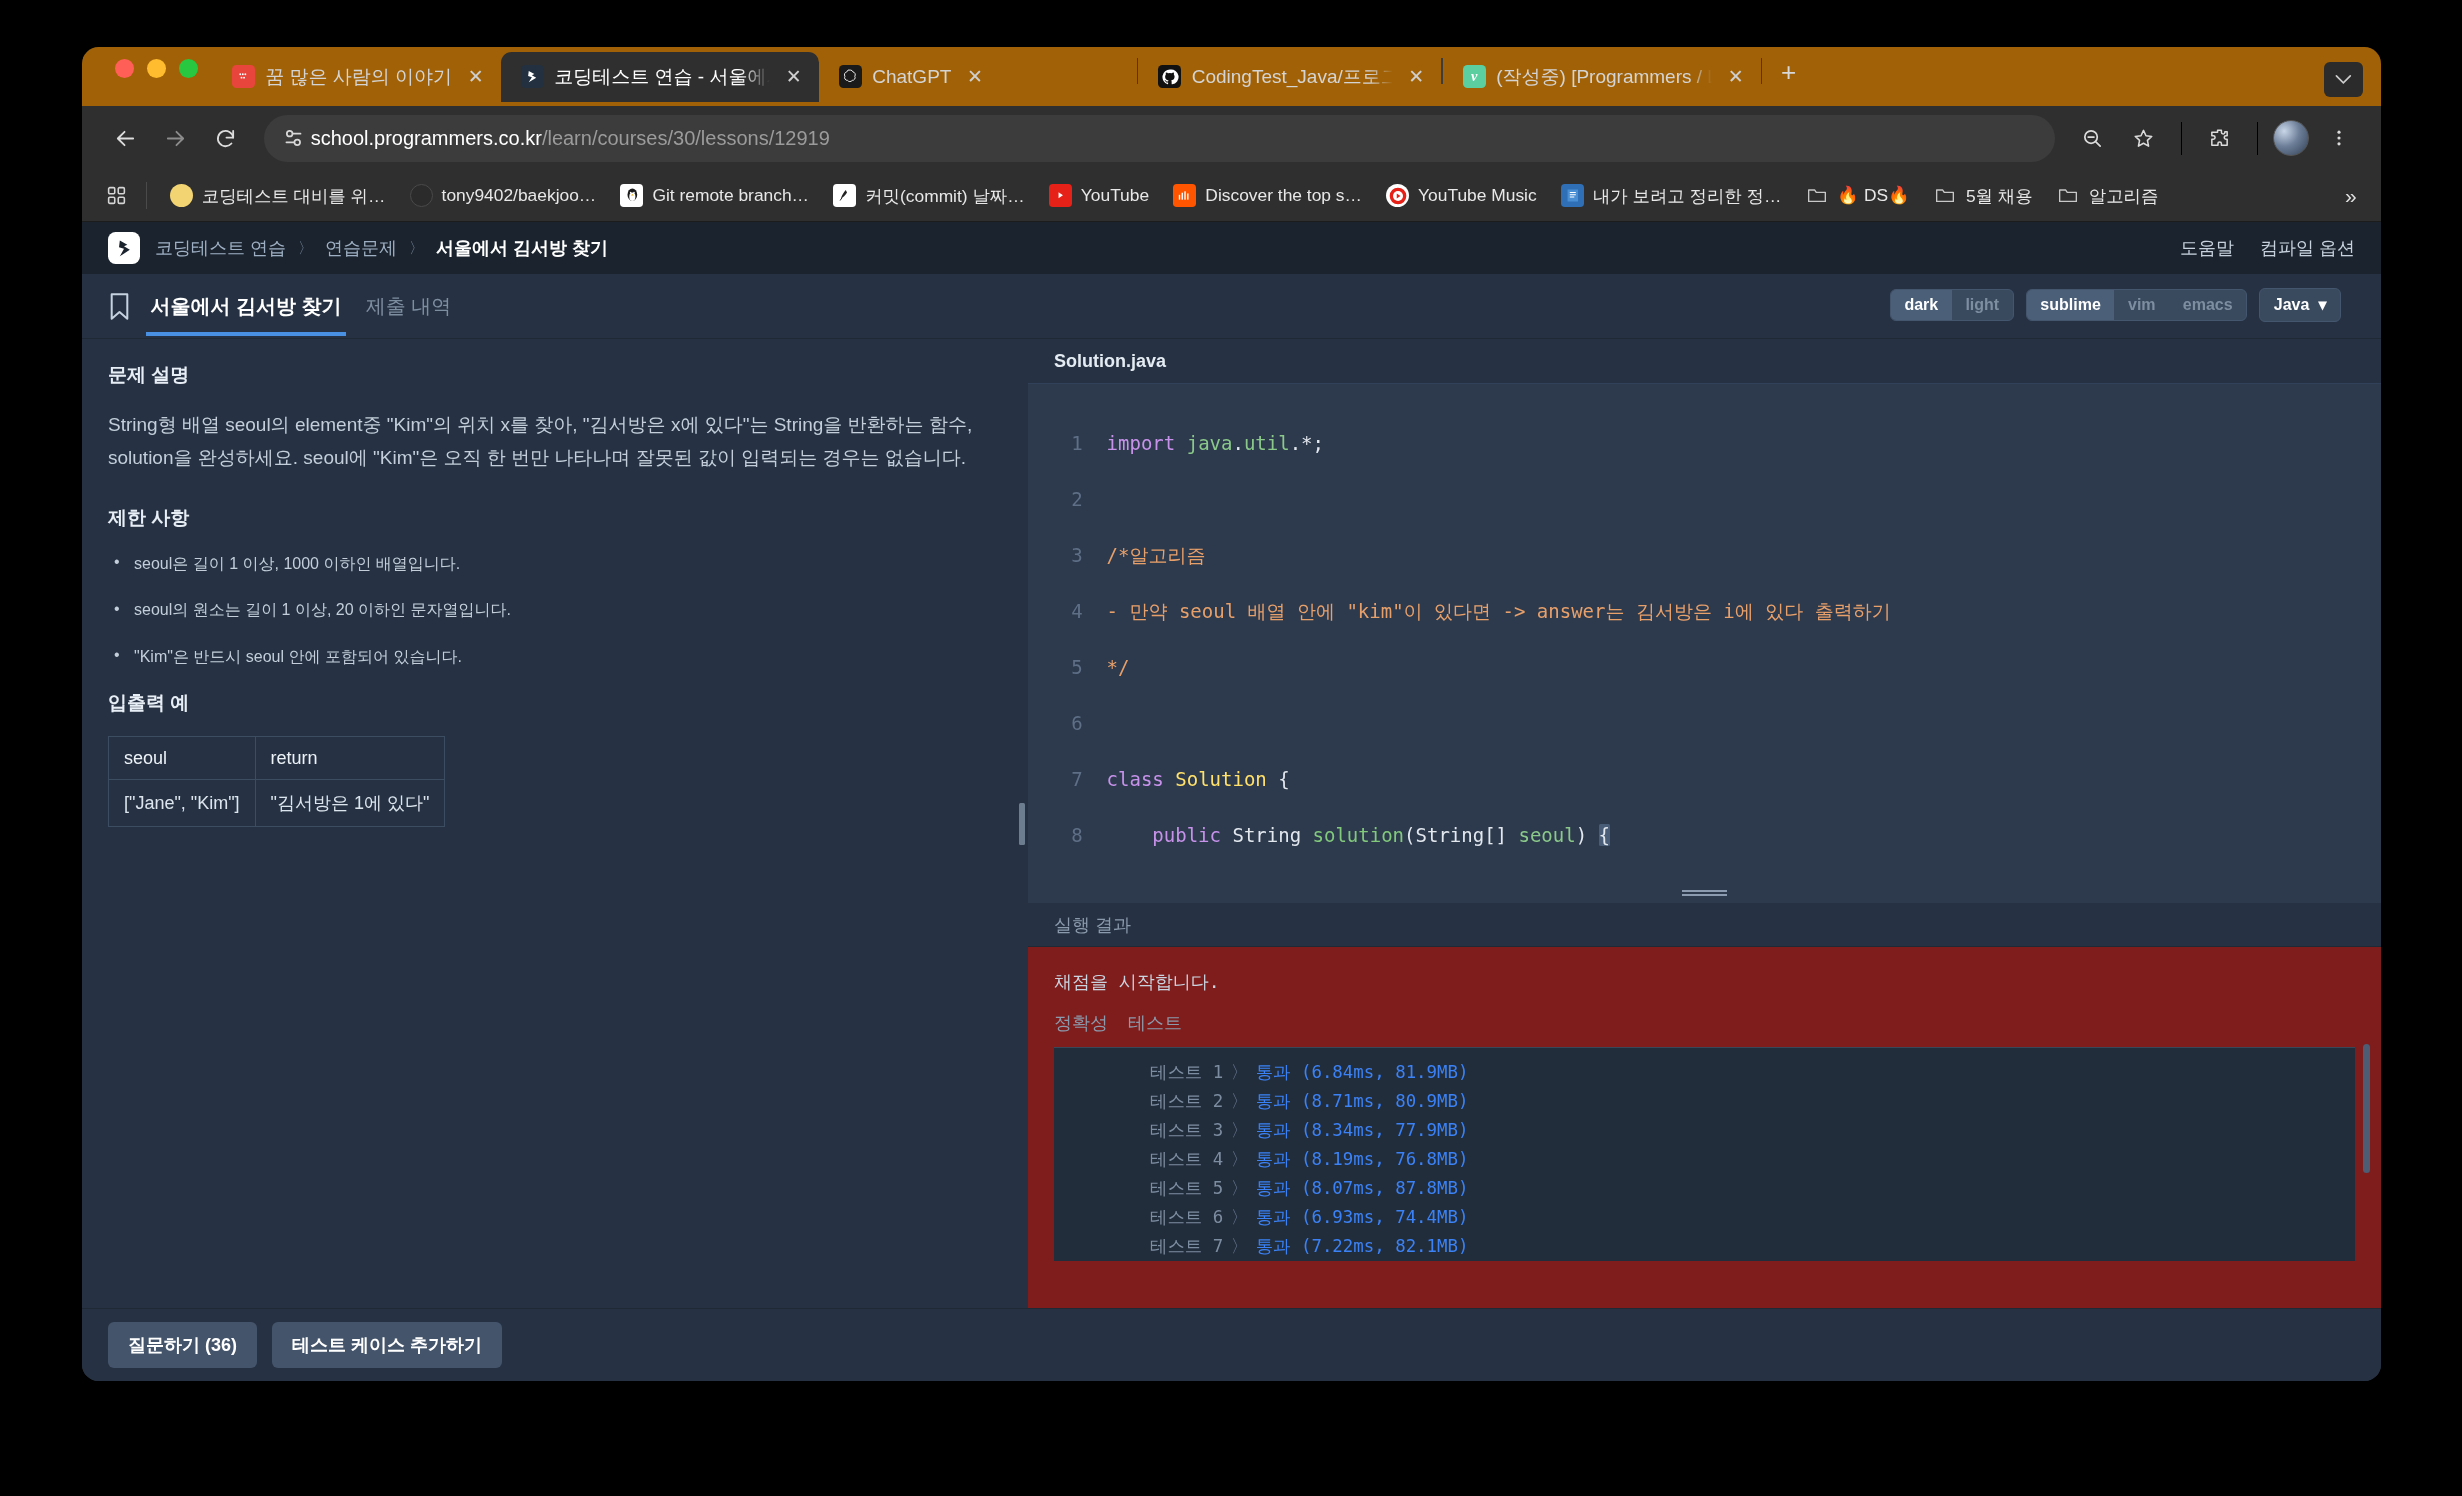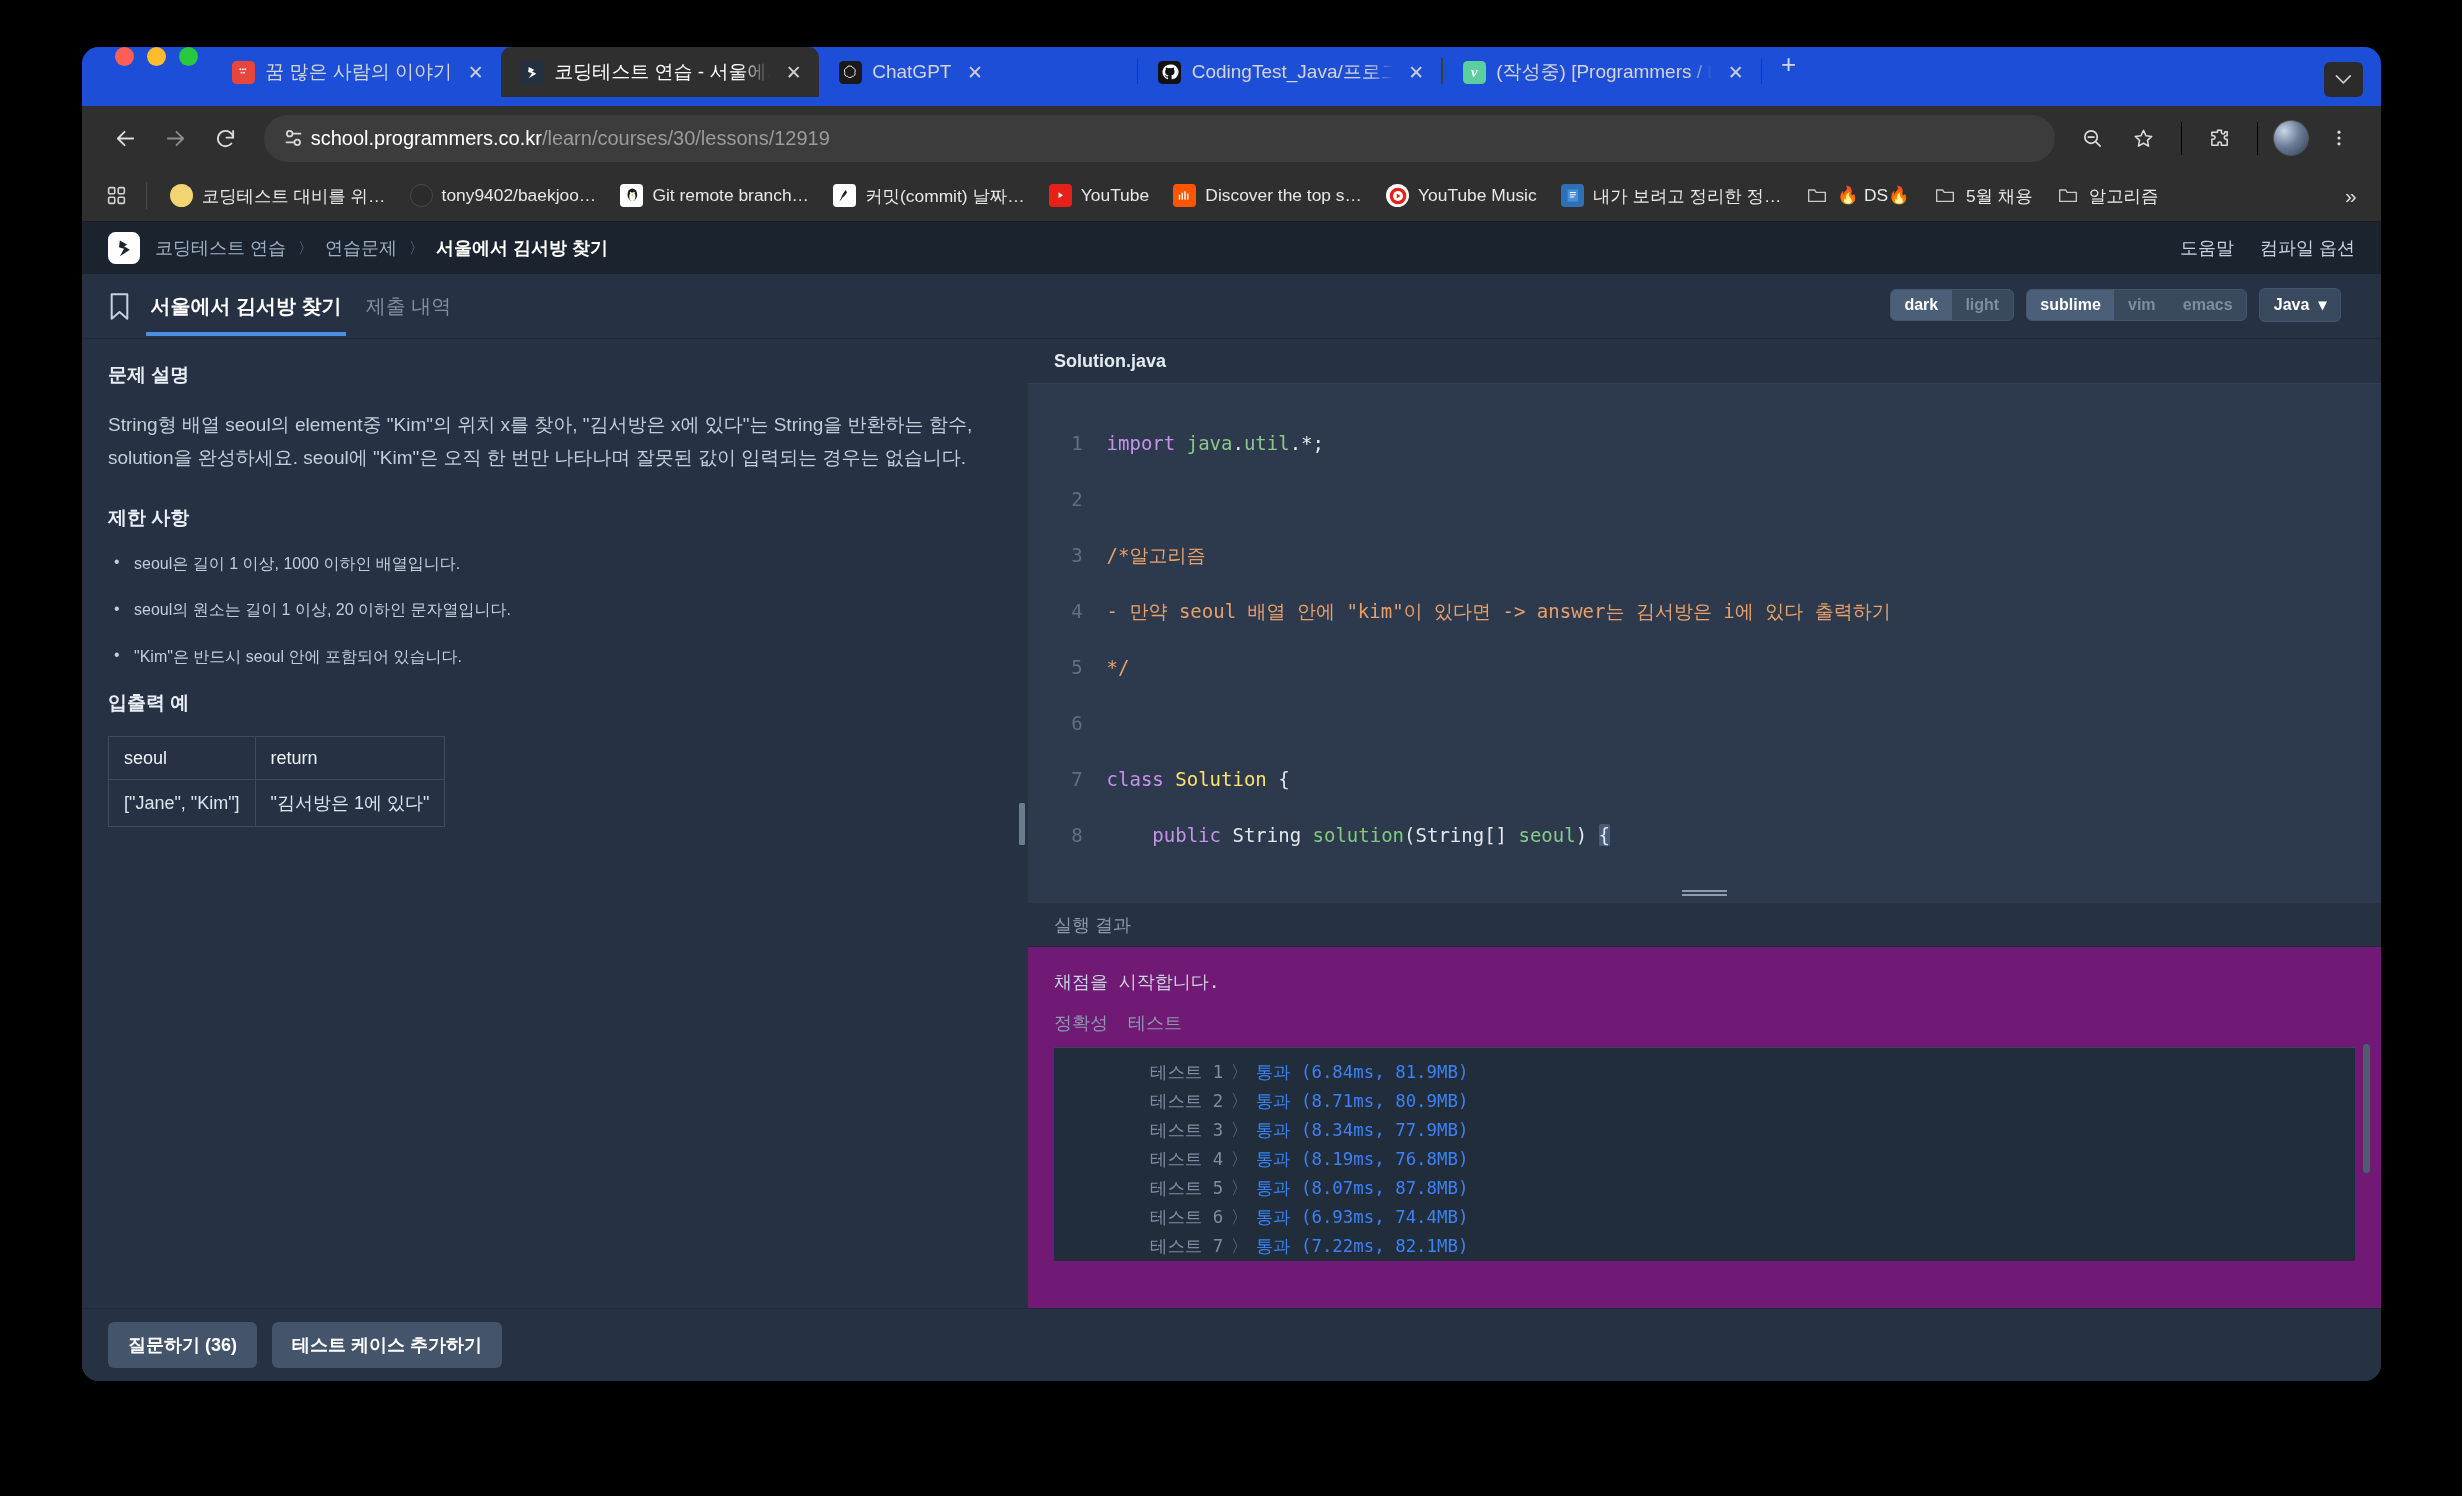--- a/index.html
+++ b/index.html
@@ -17,22 +17,22 @@
   .browser {
     position: absolute; left: 82px; top: 47px;
     width: 2299px; height: 1334px;
     background: #1c1c1c;
     border-radius: 16.7px;
     overflow: hidden;
     box-shadow: 0 9px 45px rgba(0,0,0,.8);
   }
   
   .tabstrip {
-    position: relative; height: 59px; background: #1d4ed8;
-    display: flex; align-items: flex-start; padding-left: 18px;
+    position: relative; height: 59px; background: #a16207;
+    display: flex; align-items: center; padding-left: 18px;
   }
   .traffic { display: flex; align-items: center; gap: 13px; padding: 0 13.6px 16.7px 15px; }
   .light { width: 19px; height: 19px; border-radius: 50%; }
   .light.red { background: #ff5f57; }
   .light.amber { background: #febc2e; }
   .light.green { background: #28c840; }
   .tab {
     position: relative; height: 50px; display: flex; align-items: center;
     gap: 10.6px; padding: 0 12px 0 20px; min-width: 91px;
     border-radius: 10.6px 10.6px 0 0; color: #d4d4d4; font-size: 19px;
@@ -198,21 +198,21 @@
   .brk{ background: #4a5d78; border-radius: 1.5px; }
   .hresizer {
     height: 20px; background: #2d3a4d; display: flex; align-items: center; justify-content: center; flex: none;
   }
   .hresizer .grip2 { width: 45px; height: 6px; border-top: 2.3px solid #8c9bb0; border-bottom: 2.3px solid #8c9bb0; }
   .runhead {
     height: 44px; display: flex; align-items: center; padding: 0 26px;
     font-size: 18px; color: #8b9aad; background: #263243; flex: none;
     border-bottom: 0.8px solid #1f2936;
   }
-  .runbody { flex: 1; background: #701a75; padding: 23px 26px 0 26px; overflow: hidden; position: relative; }
+  .runbody { flex: 1; background: #7f1d1d; padding: 23px 26px 0 26px; overflow: hidden; position: relative; }
   .runline { font-size: 18px; color: #c9d4e0; margin-bottom: 16.7px; font-family: "DejaVu Sans Mono", monospace; }
   .subtabs { display: flex; gap: 20px; font-size: 18px; color: #8b9aad; margin-bottom: 12px; }
   .results {
     background: #222d3c; border-top: 0.8px solid #3a4759; padding: 10.6px 0 0 96px;
     font-family: "DejaVu Sans Mono", monospace; font-size: 17.4px; line-height: 29px;
   }
   .rrow { white-space: nowrap; }
   .rrow .tname { color: #7d8da1; }
   .rrow .arrow { color: #62728a; margin: 0 7.6px; }
   .rrow .pass { color: #3b82f6; }

